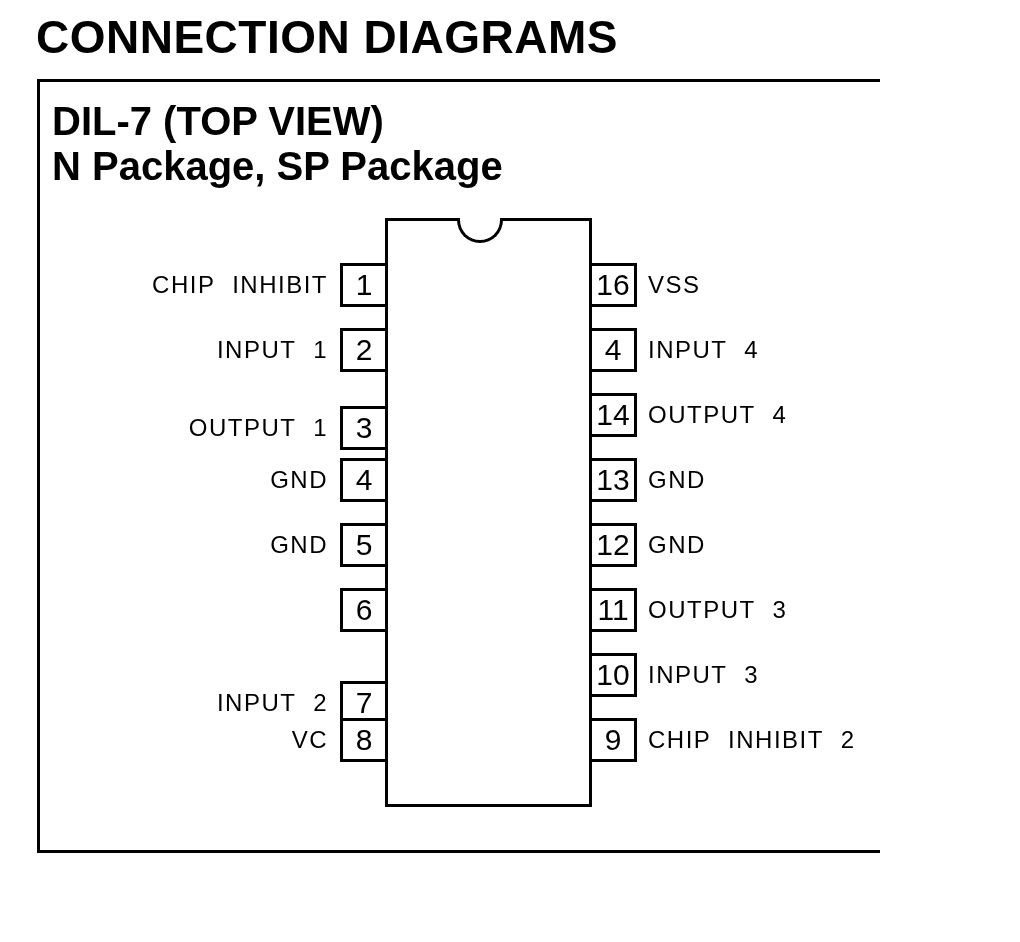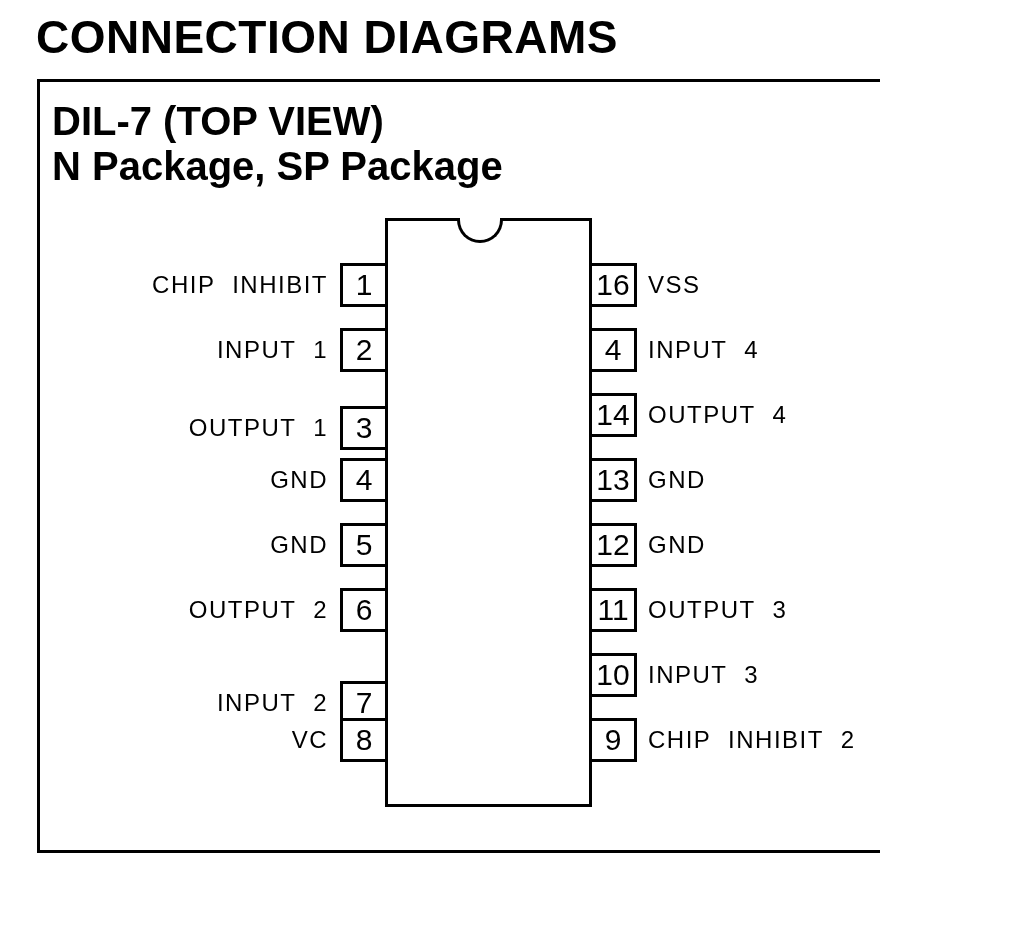--- a/index.html
+++ b/index.html
@@ -111,21 +111,20 @@
       <span>4</span>
     </span>
   </div>
     <div class="pin-row side-left" style="top: 523px;">
     <span class="pin-label">GND</span>
     <span class="pin-box">
       <span>5</span>
     </span>
   </div>
     <div class="pin-row side-left" style="top: 588px;">
-    <span class="pin-label">OUTPUT 2</span>
     <span class="pin-box">
       <span>6</span>
     </span>
   </div>
     <div class="pin-row side-left" style="top: 653px; margin-top: 28px;">
     <span class="pin-label">INPUT 2</span>
     <span class="pin-box">
       <span>7</span>
     </span>
   </div>

